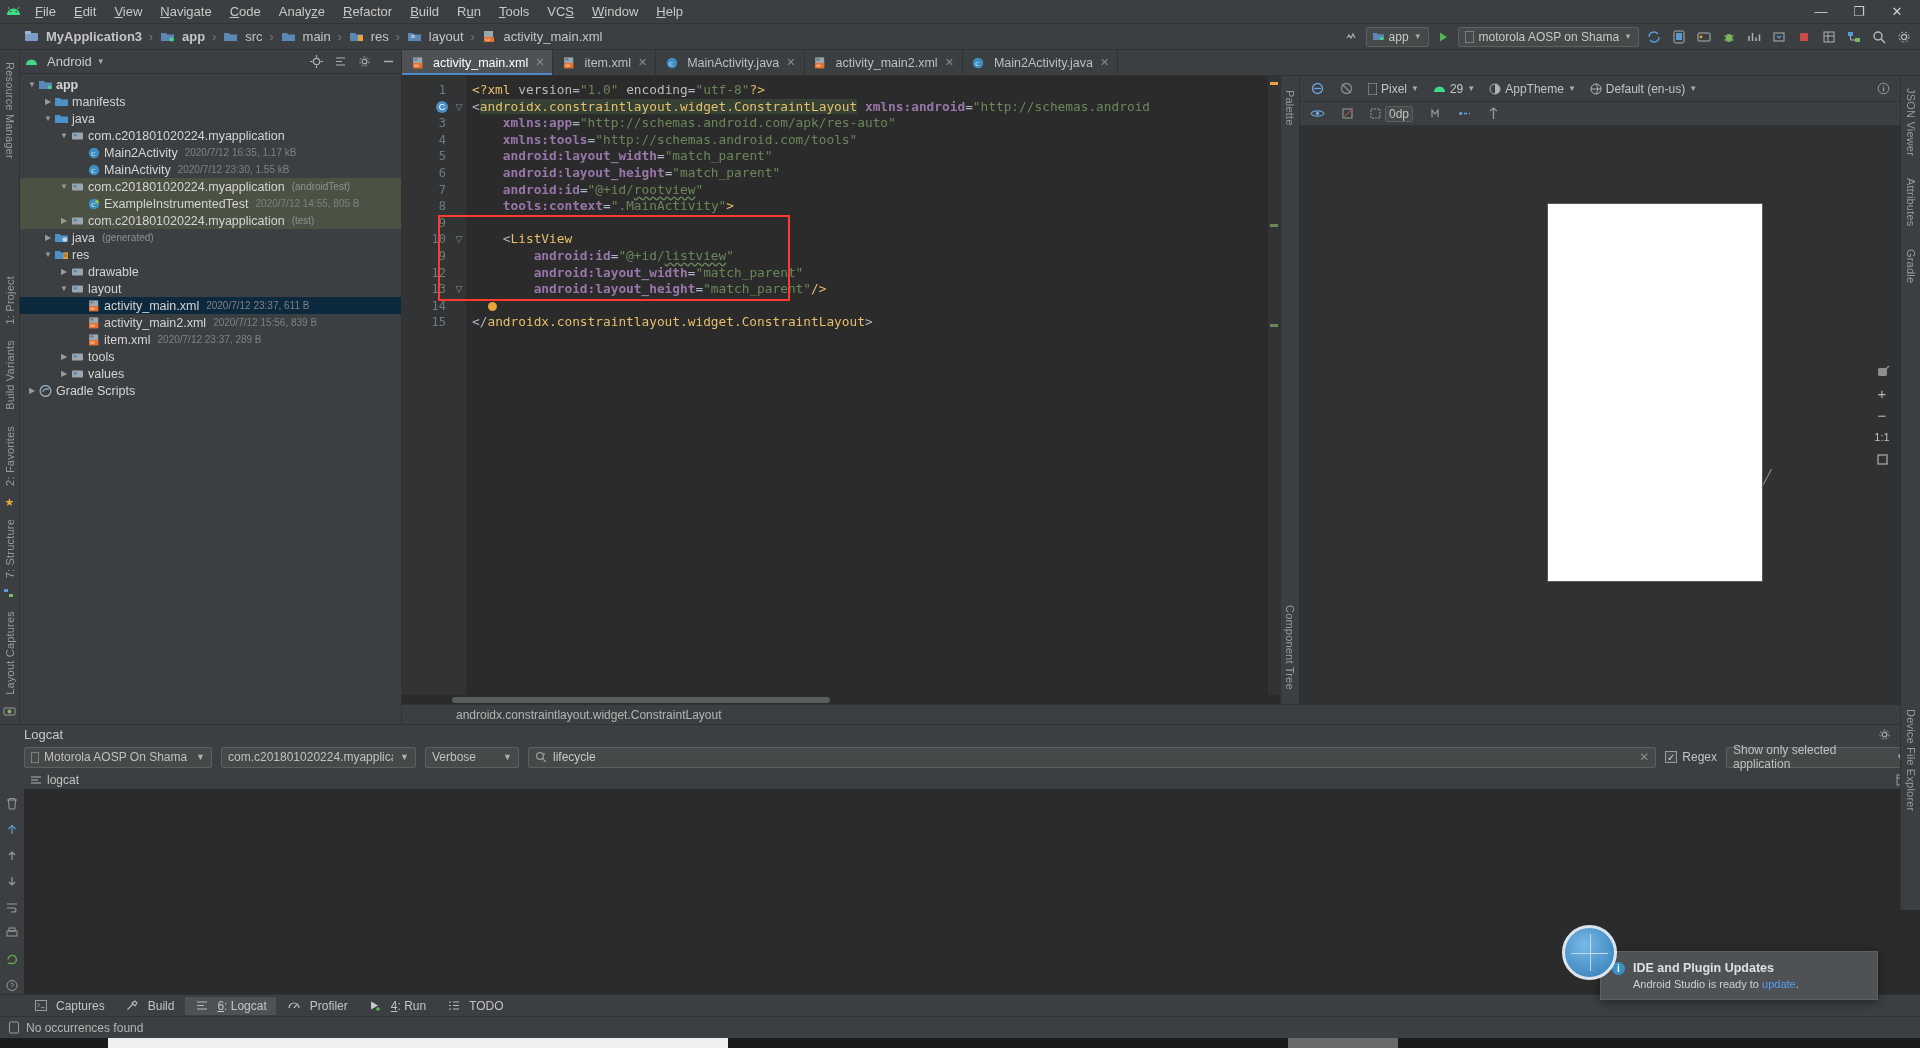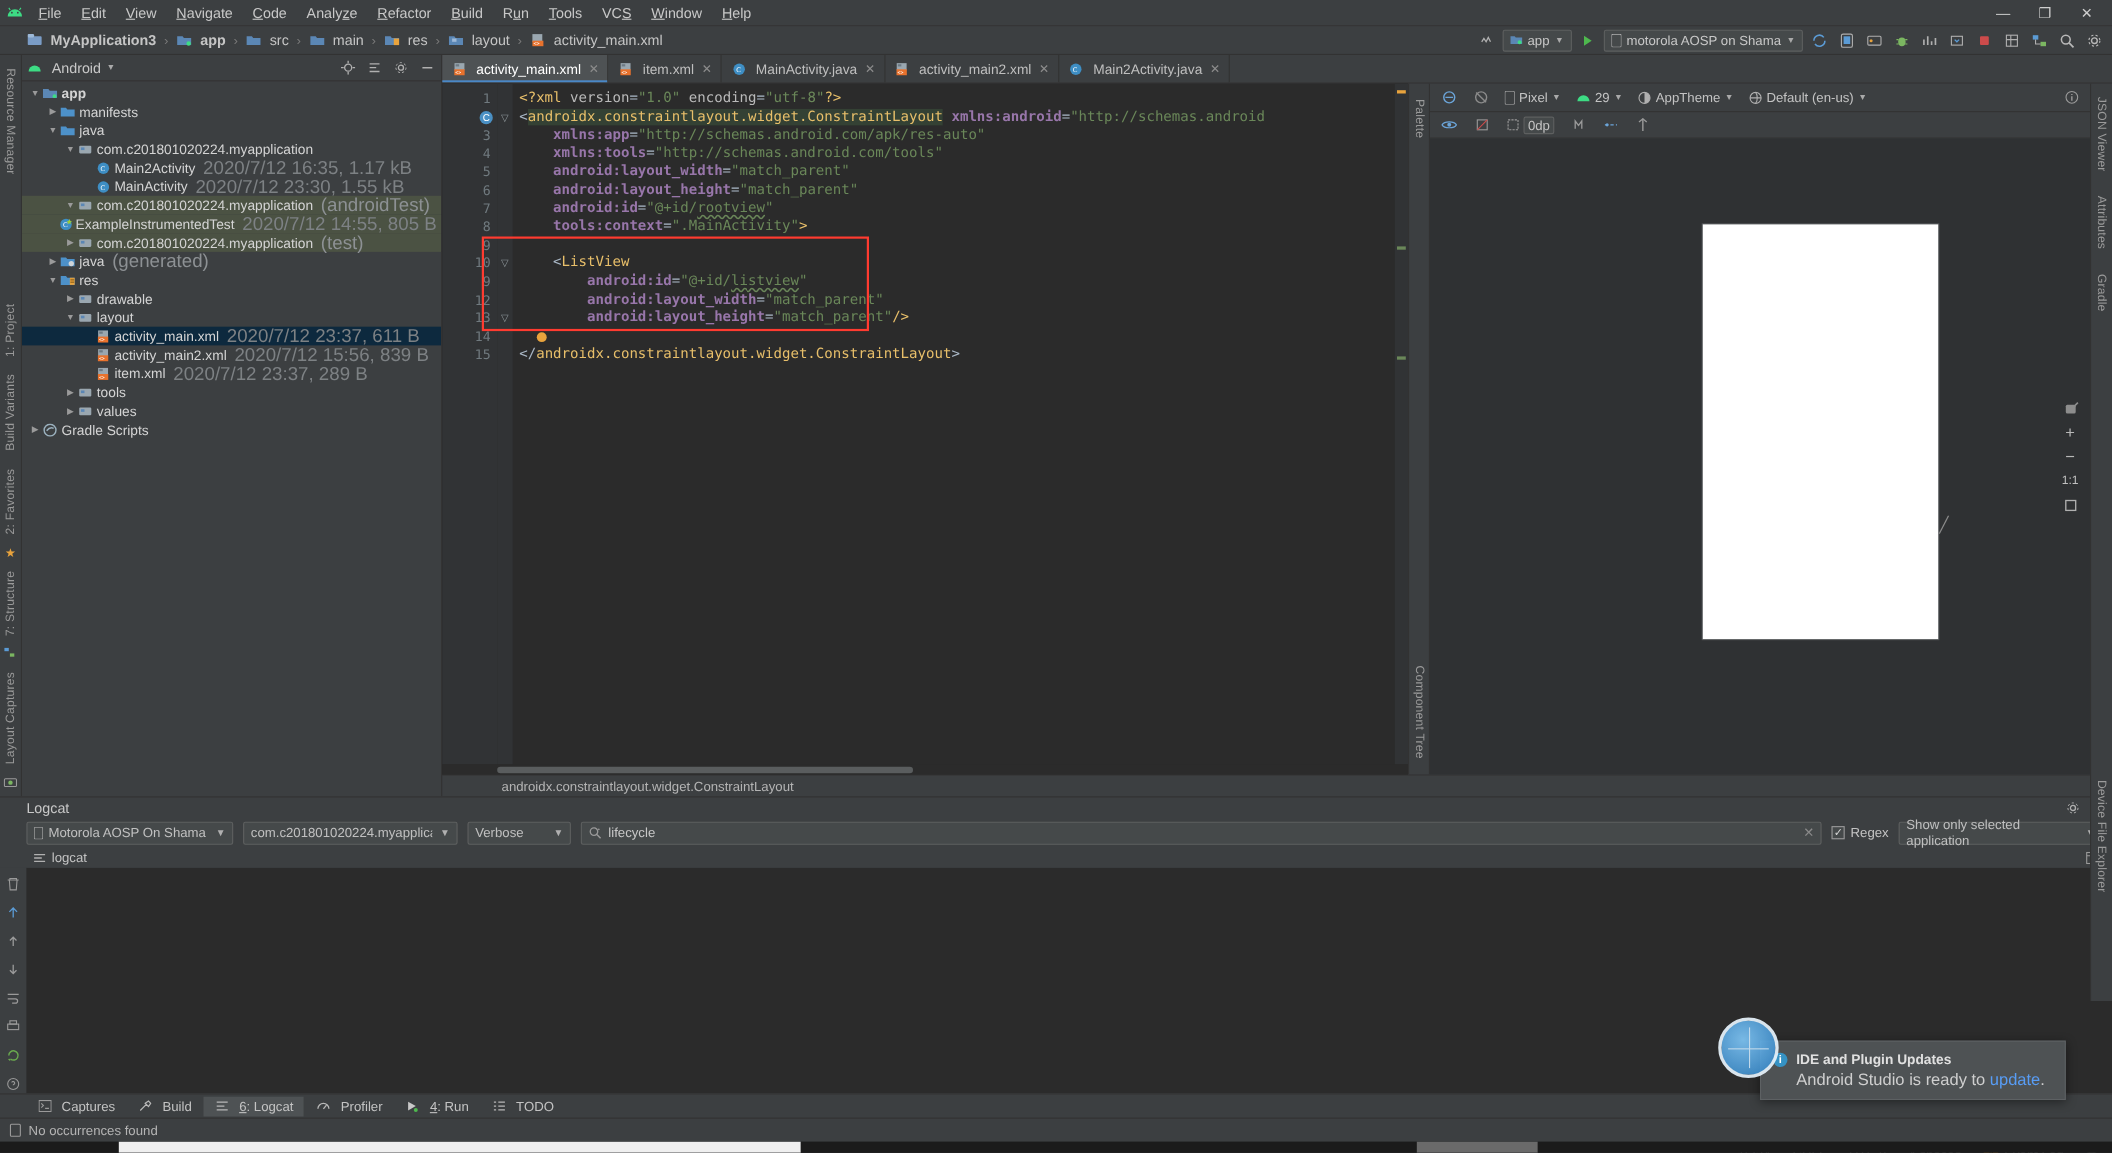--- a/index.html
+++ b/index.html
@@ -82,21 +82,21 @@
   .proj-head .i { width: 18px; height: 18px; display:flex; align-items:center; justify-content:center; }
   .tree { flex: 1; overflow: hidden; padding-top: 2px; font-size: 12.5px; }
   .row { height: 17px; display: flex; align-items: center; white-space: nowrap; padding-right: 4px; }
   .row.sel { background: #0d293e; }
   .row.grn { background: #4b5243; }
   .arrow { width: 12px; display: inline-flex; justify-content: center; color: #9a9a9a; font-size: 8px; }
   .arrow.none { visibility: hidden; }
   .ic { width: 15px; display: inline-flex; justify-content: center; align-items:center; margin-right: 3px; }
   .nm { color: #d4d4d4; }
   .nm.b { font-weight: bold; }
-  .meta { color: #7d8184; margin-left: 7px; font-size: 17px; }
+  .meta { color: #7d8184; margin-left: 7px; font-size: 10px; }
   .gray { color: #8d9194; }
 
   
   .editor-col { flex: 1 1 auto; display: flex; flex-direction: column; min-width: 0; background: #2b2b2b; }
   .tabs {
     height: 26px; background: #3c3f41; display: flex; align-items: stretch; flex: 0 0 26px;
     border-bottom: 1px solid #323232; overflow: hidden;
   }
   .tab {
     display: flex; align-items: center; gap: 5px; padding: 0 8px; font-size: 12.5px;
@@ -225,21 +225,21 @@
 
   
   .balloon {
     position:absolute; right: 42px; bottom: 48px; width: 278px; background:#4e5254;
     border:1px solid #5d6163; padding:9px 11px; display:flex; gap:8px; align-items:flex-start;
     box-shadow: 0 2px 9px rgba(0,0,0,.45);
   }
   .balloon .info { width:13px;height:13px;border-radius:50%;background:#3592c4;color:#fff;font-size:10px;
                    display:flex;align-items:center;justify-content:center;font-weight:bold; flex:0 0 13px; margin-top:1px;}
   .balloon .bt { font-weight:bold; color:#e0e0e0; font-size:12.5px; }
-  .balloon .bb { color:#cfcfcf; font-size:15px; margin-top:3px; }
+  .balloon .bb { color:#cfcfcf; font-size:11px; margin-top:3px; }
   .balloon .lnk { color:#589df6; }
   .cursor-ring {
     position:absolute; left: 1562px; top: 925px; width: 55px; height: 55px; border-radius:50%;
     background: radial-gradient(circle at 40% 35%, #7fc5f5, #2e80c2);
     border: 3px solid #e8f4fd; opacity:.92;
   }
   .cursor-ring::before, .cursor-ring::after {
     content:''; position:absolute; background:#cfe8fb;
   }
   .cursor-ring::before { left:6px; right:6px; top:50%; height:1.5px; }

